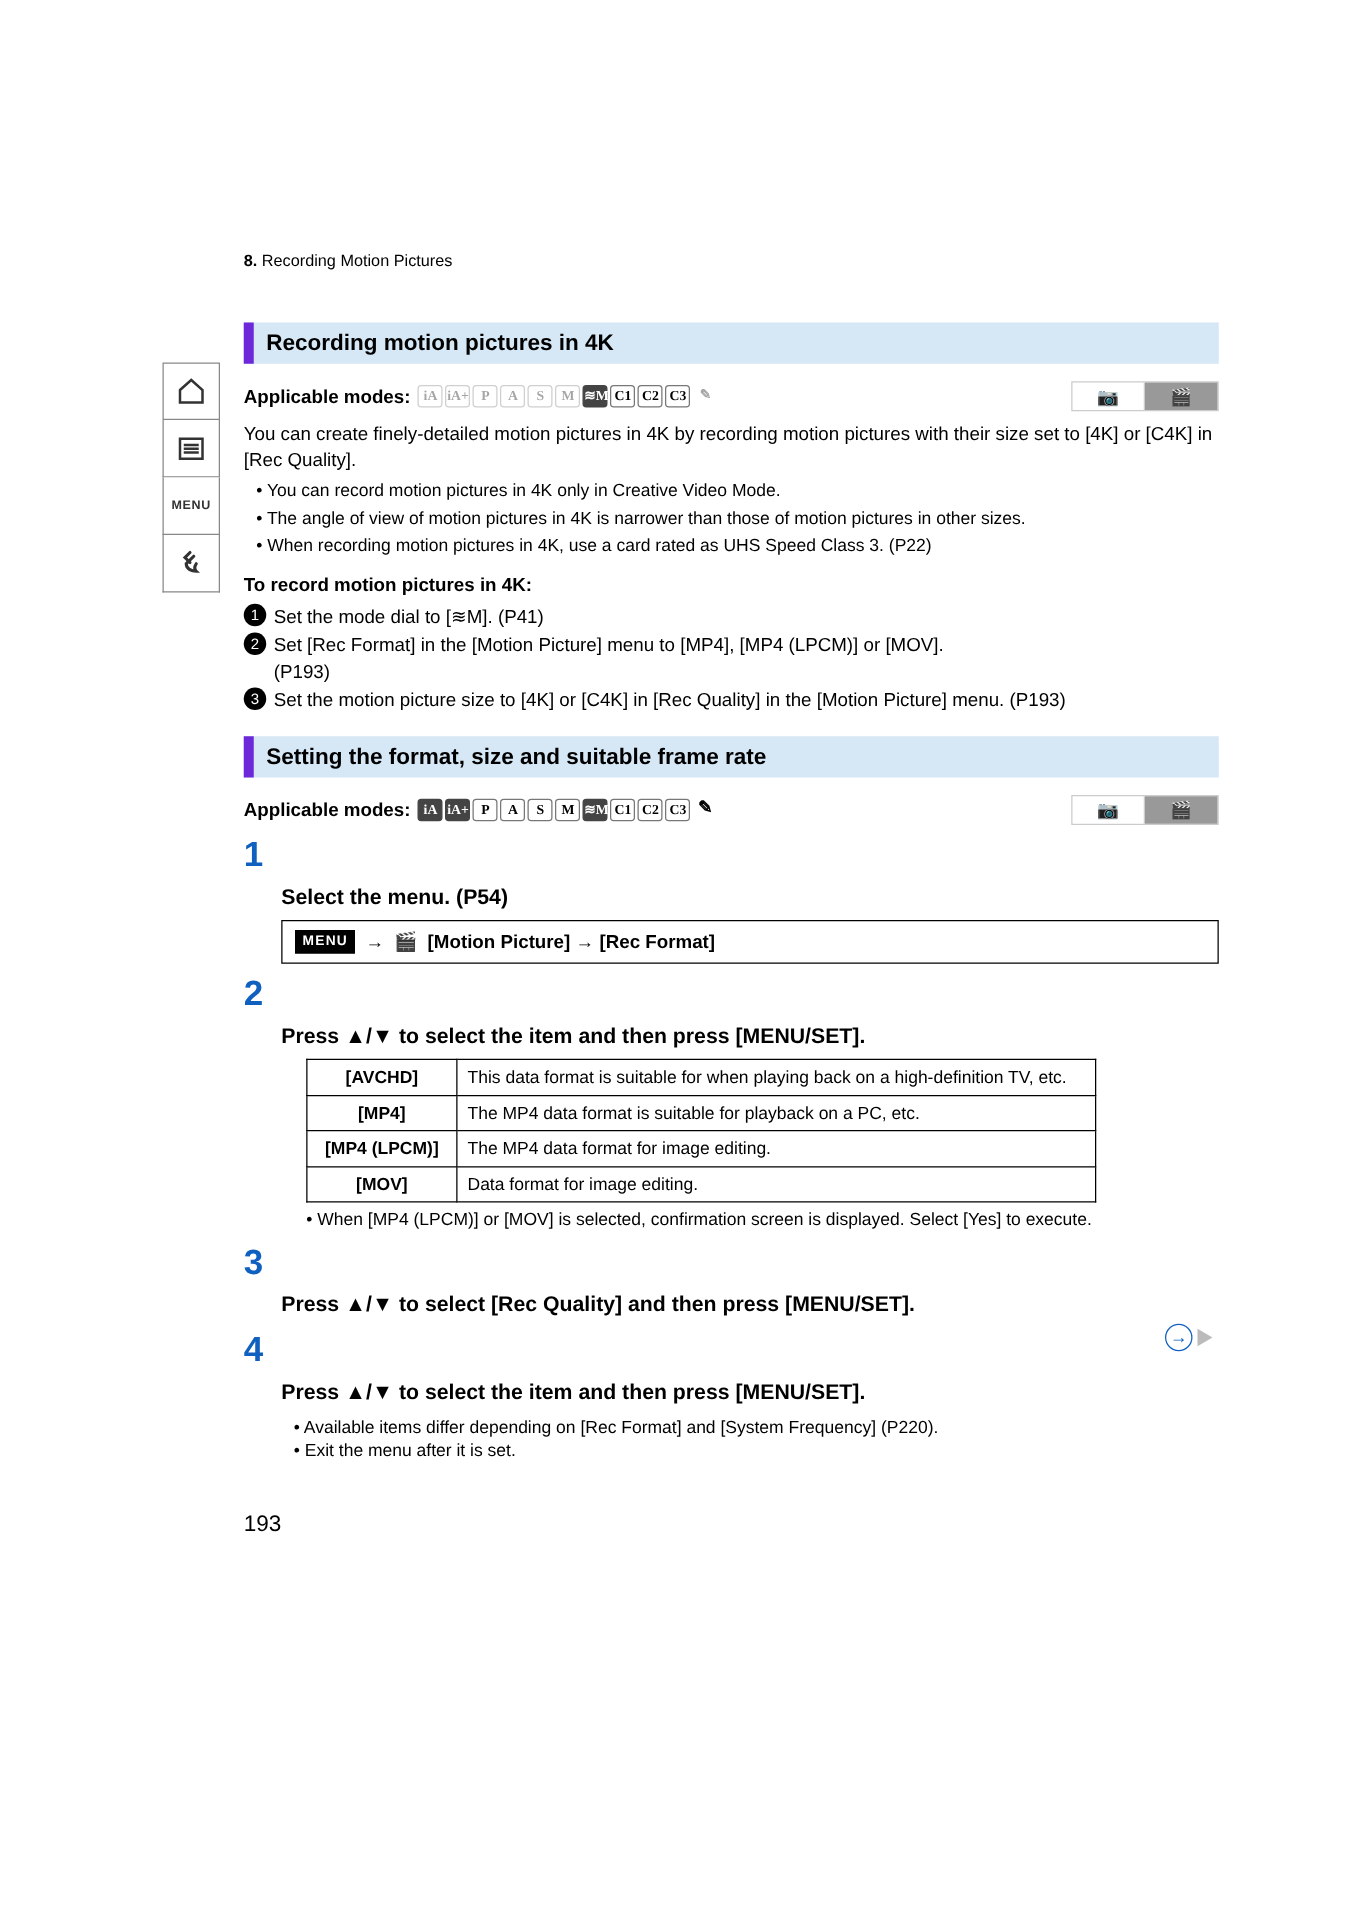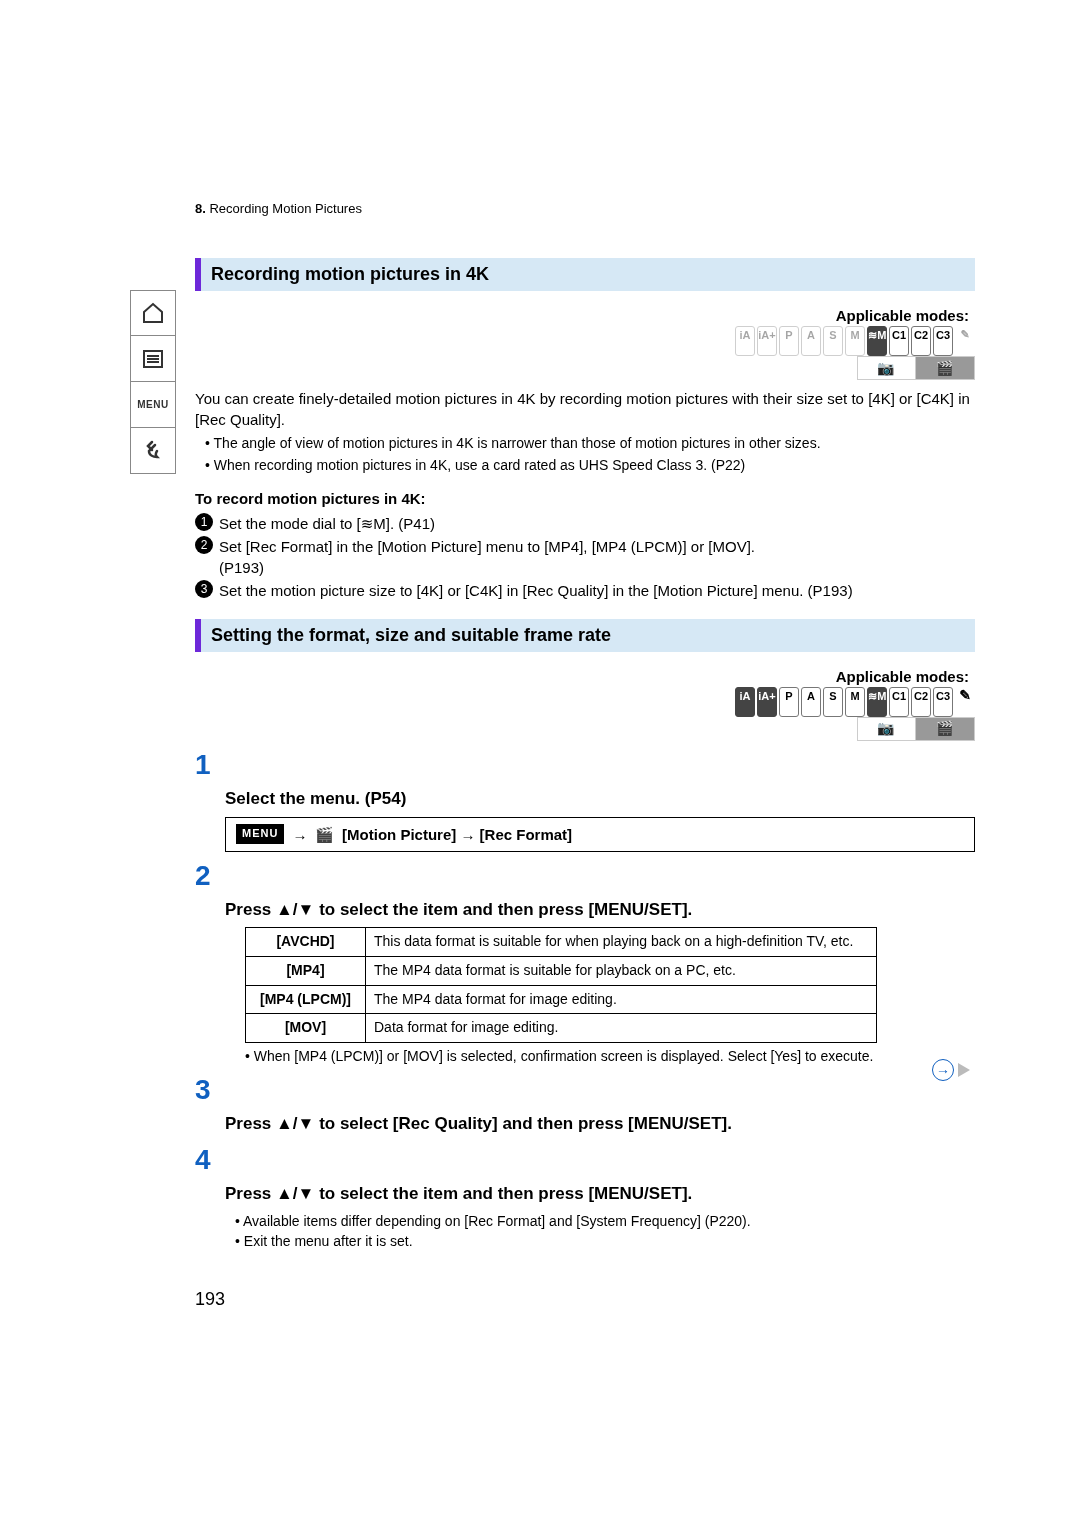--- a/index.html
+++ b/index.html
@@ -17,45 +17,44 @@
     margin-left: 195px;
     padding-top: 200px;
   }
   .breadcrumb {
     font-size: 13px;
     margin-bottom: 40px;
   }
   .breadcrumb b { font-weight: bold; }
   .section-heading {
     background: #d6e8f5;
-    border-left: 6px solid #6d28d9;
+    border-left: 8px solid #6d28d9;
     padding: 4px 10px;
     font-weight: bold;
     font-size: 18px;
     color: #000;
     margin-bottom: 14px;
   }
   .applicable-row {
     display: flex;
-    align-items: flex-end;
+    align-items: center;
     margin-bottom: 8px;
-    flex-direction: column;
   }
   .applicable-label { font-weight: bold; font-size: 15px; margin-right: 6px; }
   .mode-icons { display: flex; gap: 2px; }
   .mode-icon {
     border: 1px solid #777;
     border-radius: 3px;
     font-size: 11px;
     font-weight: bold;
     width: 20px;
-    height: 30px;
+    height: 18px;
     line-height: 16px;
     text-align: center;
-    font-family: Liberation Sans, sans-serif;
+    font-family: Liberation Serif, serif;
   }
   .mode-icon.faded { opacity: 0.35; }
   .mode-icon.solid { background:#444; color:#fff; border-color:#444; }
   .tabs {
     margin-left: auto;
     display: flex;
     border: 1px solid #ccc;
   }
   .tab {
     width: 58px;
@@ -191,20 +190,21 @@
           <span>📷</span>
         </span>
       <span class="tab">
           <span style="color:#222">🎬</span>
         </span>
     </span>
   </div>
 
   <p class="body-text">You can create finely-detailed motion pictures in 4K by recording motion pictures with their size set to [4K] or [C4K] in [Rec Quality].</p>
   <ul class="bullet-list">
+    <li>You can record motion pictures in 4K only in Creative Video Mode.</li>
     <li>The angle of view of motion pictures in 4K is narrower than those of motion pictures in other sizes.</li>
     <li><span>When recording motion pictures in 4K, use a card rated as UHS Speed Class 3.</span> <a class="link">(P22)</a></li>
   </ul>
 
   <div class="subhead">To record motion pictures in 4K:</div>
   <ol class="numlist">
     <li>
         <span class="circnum">1</span>
         <span><span>Set the mode dial to [≋M].</span> <a class="link">(P41)</a></span>
       </li>

